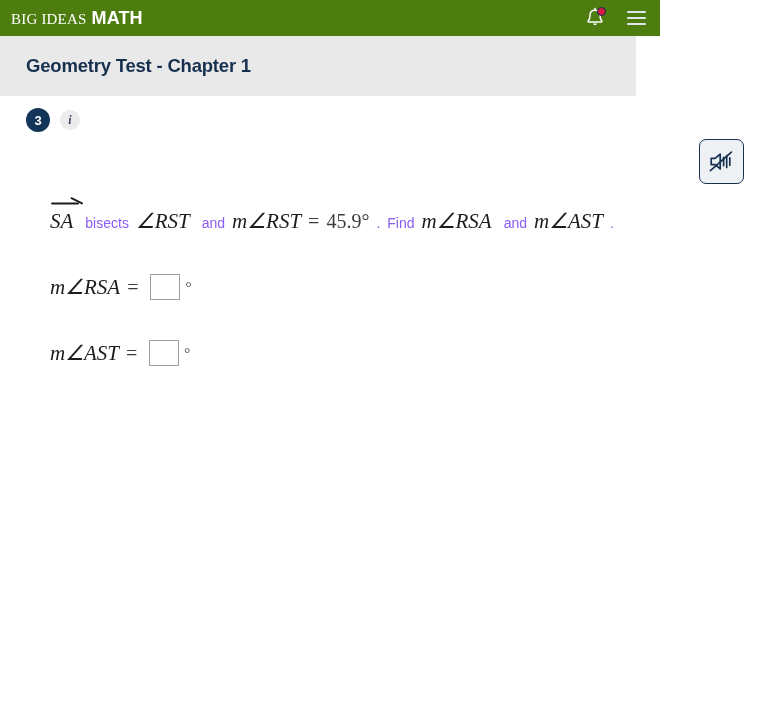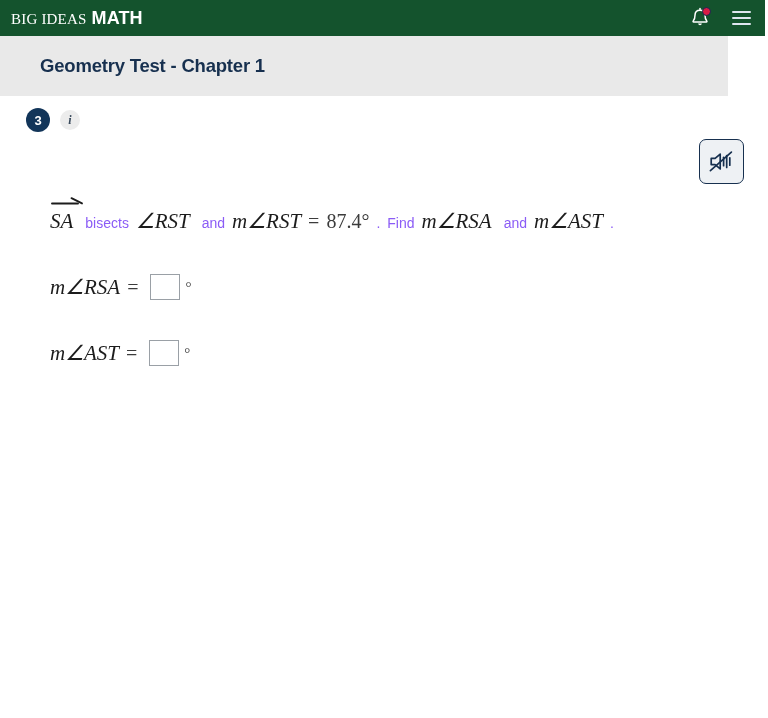--- a/index.html
+++ b/index.html
@@ -7,22 +7,22 @@
     margin: 0; padding: 0;
     width: 768px; height: 718px;
     background: #ffffff;
     font-family: "Liberation Sans", sans-serif;
     overflow: hidden;
   }
 
   
   .topbar {
     position: relative;
-    width: 765px; height: 36px;
-    background: #14532d;
+    width: 660px; height: 36px;
+    background: #4d7c0f;
     display: flex; align-items: center;
     padding: 0 14px 0 11px;
   }
   .brand { display: flex; align-items: baseline; gap: 5px; white-space: nowrap; }
   .brand-big {
     font-family: "Liberation Serif", serif;
     font-size: 15px; color: #ffffff; letter-spacing: .2px;
   }
   .brand-math {
     font-family: "Liberation Sans", sans-serif;
@@ -35,24 +35,24 @@
   .badge-dot {
     position: absolute; right: -1px; top: 0px;
     width: 9px; height: 9px; border-radius: 50%;
     background: #d81b45; border: 1px solid #0d2b51;
   }
   .hamburger { width: 19px; height: 14px; display: flex; flex-direction: column; justify-content: space-between; }
   .hamburger span { display:block; height: 2px; background: #dfe6ef; border-radius: 1px; }
 
   
   .titleband {
-    width: 728px; height: 60px;
+    width: 636px; height: 60px;
     background: #e9e9e9;
     display: flex; align-items: center;
-    padding: 0 22px 0 40px;
+    padding: 0 22px 0 26px;
   }
   .page-title {
     font-size: 18.5px; font-weight: bold; color: #17304f;
     letter-spacing: -.2px;
   }
   .calc-btn {
     margin-left: auto; display: flex; align-items: center; gap: 5px;
     cursor: pointer;
   }
   .calc-label {
@@ -189,21 +189,21 @@
     <span class="txt">bisects</span>
     <span class="sp"></span>
     <span class="mi">∠RST</span>
     <span class="sp2"></span>
     <span class="txt">and</span>
     <span class="sp"></span>
     <span class="mi">m∠RST</span>
     <span class="sp"></span>
     <span class="op">=</span>
     <span class="sp"></span>
-    <span class="mn">87.4°</span>
+    <span class="mn">45.9°</span>
     <span class="sp"></span>
     <span class="txt">.</span>
     <span class="sp"></span>
     <span class="txt">Find</span>
     <span class="sp"></span>
     <span class="mi">m∠RSA</span>
     <span class="sp2"></span>
     <span class="txt">and</span>
     <span class="sp"></span>
     <span class="mi">m∠AST</span>

